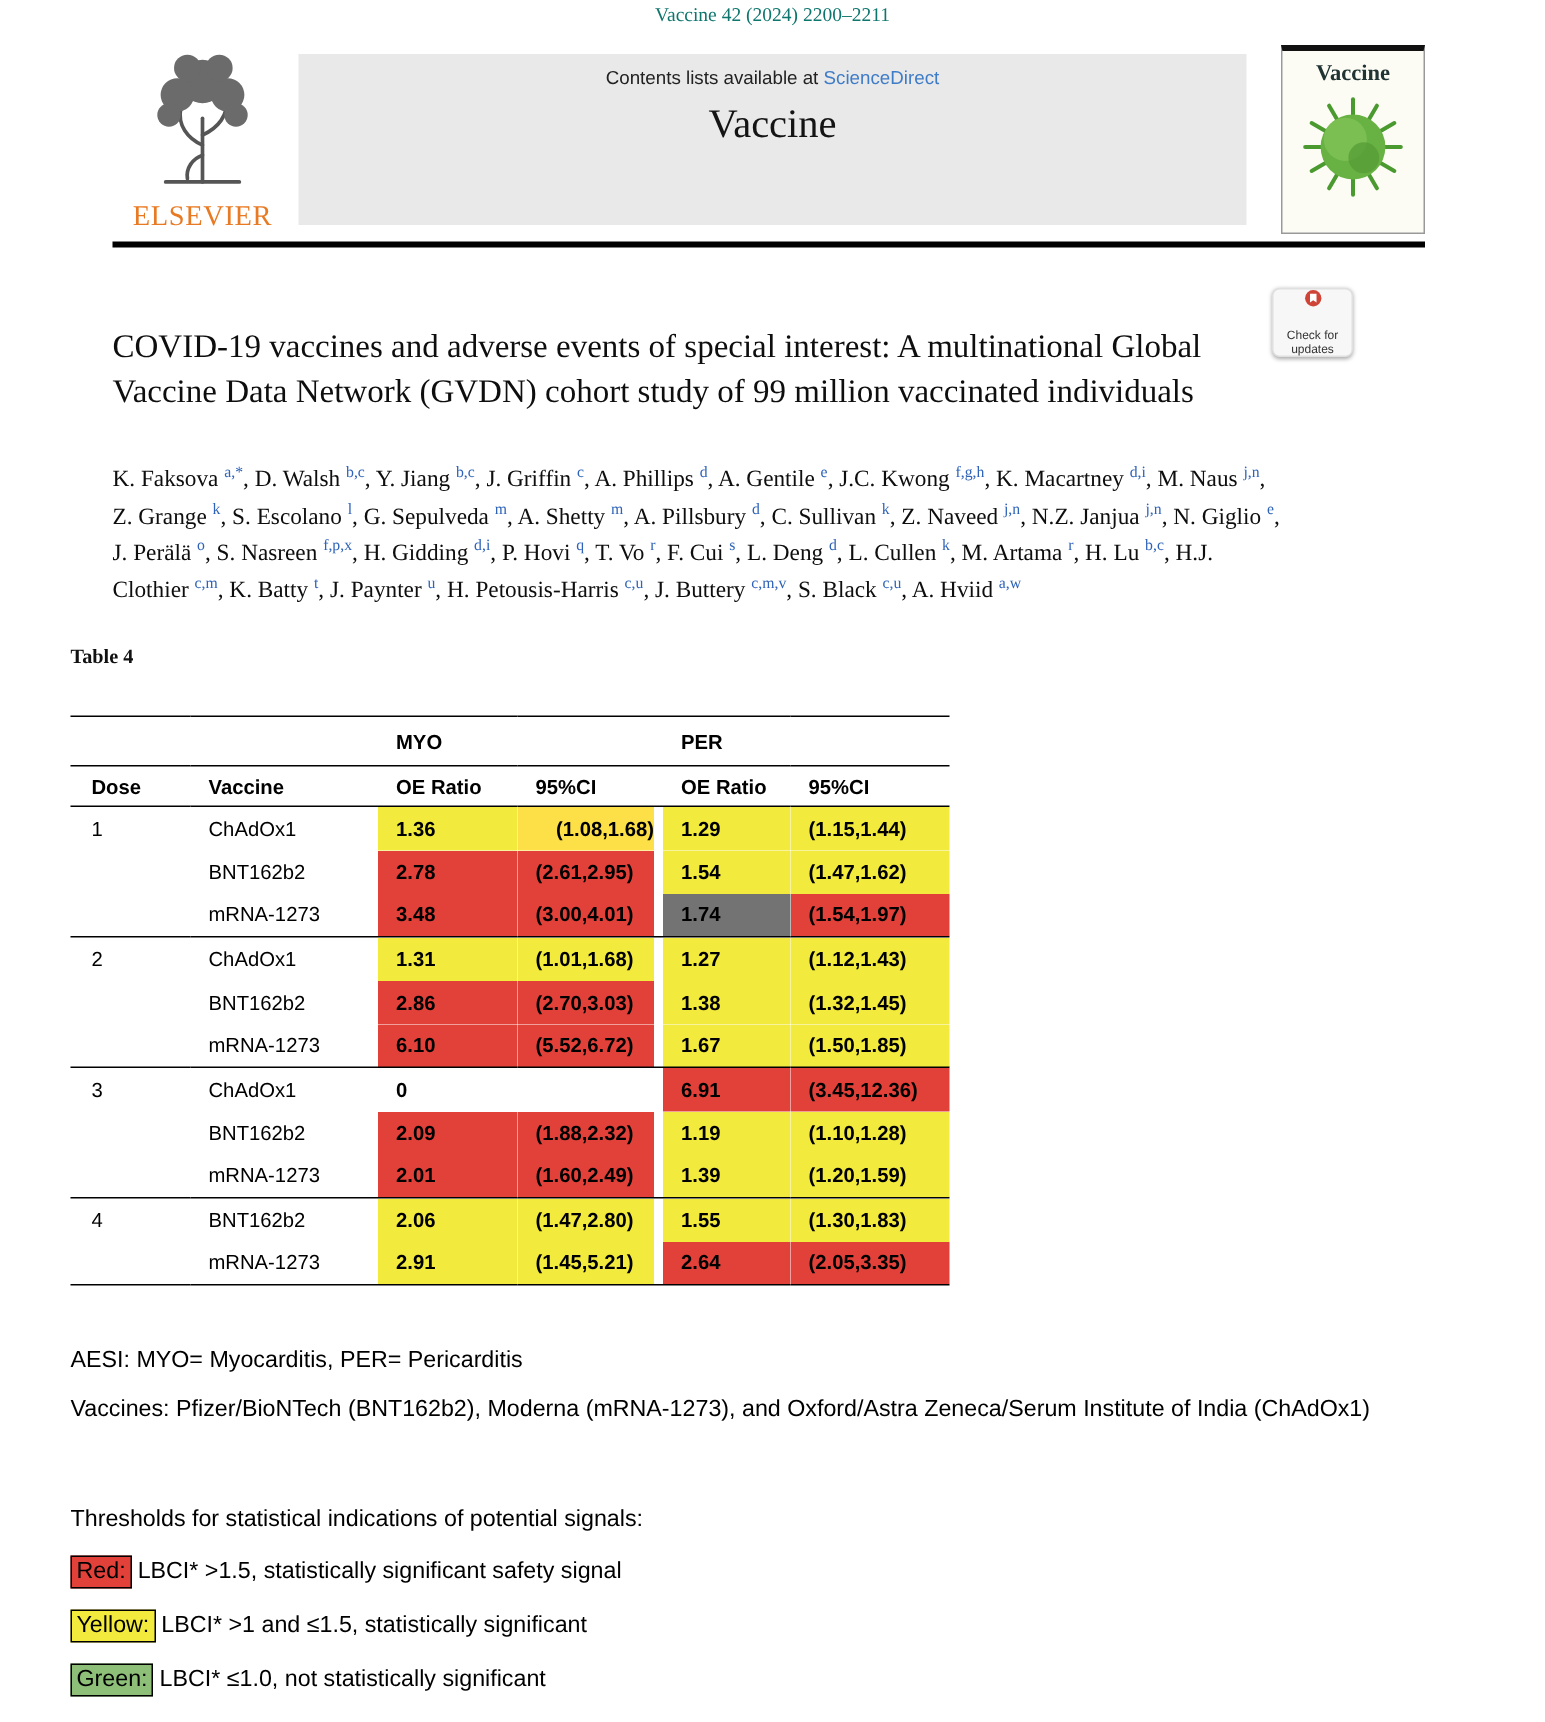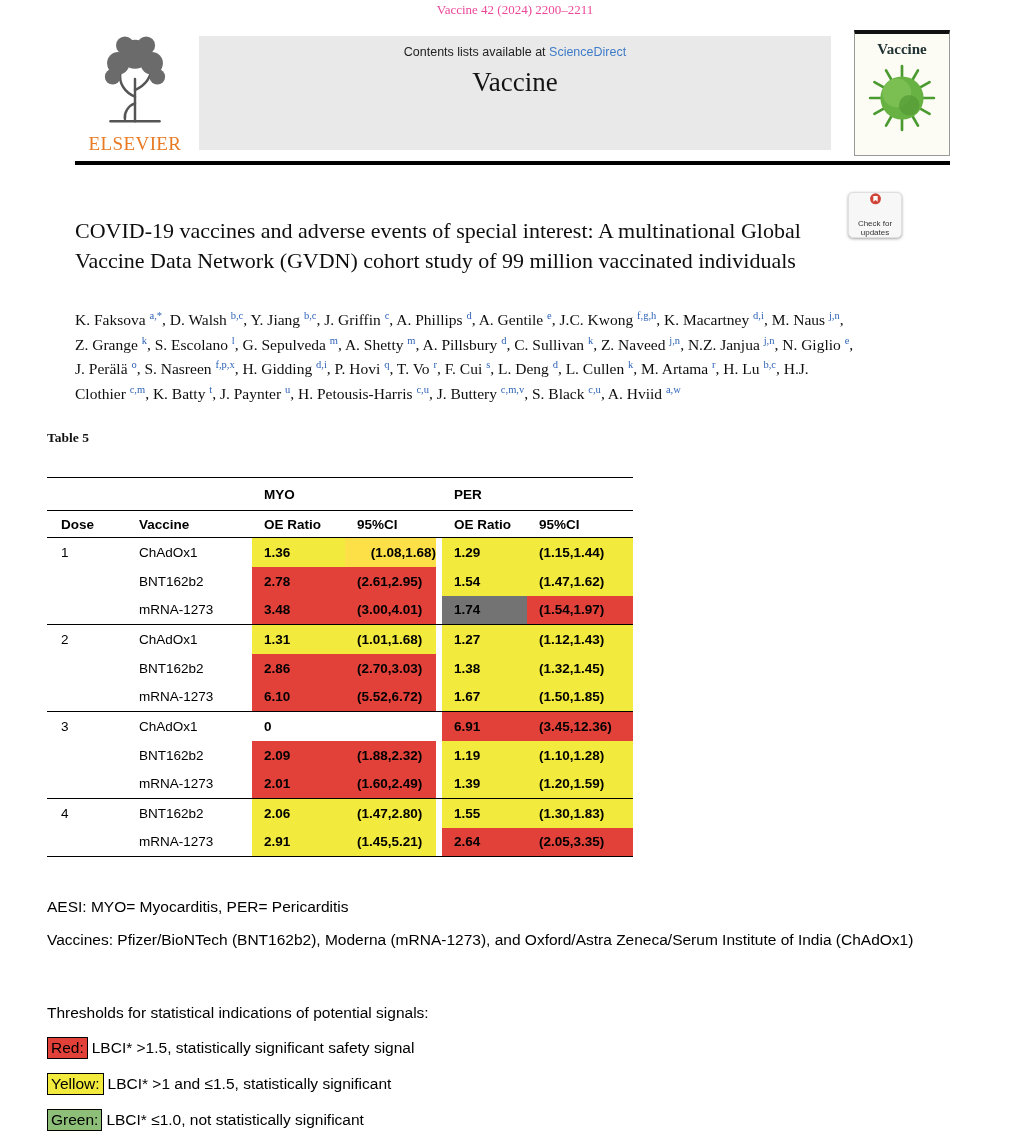--- a/index.html
+++ b/index.html
@@ -1,21 +1,21 @@
 <!DOCTYPE html>
 <html><head>
 <meta charset="utf-8">
 <style>
   * { margin:0; padding:0; box-sizing:border-box; }
   html,body { background:#ffffff; }
   .page { position:relative; width:1030px; height:1148px; background:#fff; overflow:hidden;
           font-family:"Liberation Serif", serif; color:#111; }
 
   .journal-ref { position:absolute; top:2px; left:0; width:100%; text-align:center;
-                 font-size:13px; color:#ec4899; }
+                 font-size:13px; color:#0f766e; }
 
   .header { position:absolute; left:75px; top:30px; width:875px; height:130px; }
   .pub-logo { position:absolute; left:-2px; top:2px; width:124px; text-align:center; }
   .pub-wordmark { font-size:19px; color:#e87a24; letter-spacing:.4px; margin-top:1px; }
   .header-box { position:absolute; left:124px; top:6px; width:632px; height:114px;
                 background:#e9e9e9; text-align:center;
                 font-family:"Liberation Sans", sans-serif; }
   .contents-line { margin-top:9px; font-size:12.5px; color:#222; }
   .journal-name { margin-top:8px; font-family:"Liberation Serif", serif; font-size:27px; color:#141414; }
   .homepage-line { margin-top:13px; font-size:12.5px; color:#222; }
@@ -143,21 +143,21 @@
       <circle cx="8" cy="8" r="7.5" fill="#cf4437"></circle>
       <path d="M5 4h6v8L8 9.8 5 12z" fill="#fff"></path>
     </svg>
     <div class="badge-text">Check for updates</div>
   </div>
 
   <h1 class="article-title">COVID-19 vaccines and adverse events of special interest: A multinational Global Vaccine Data Network (GVDN) cohort study of 99 million vaccinated individuals</h1>
 
   <p class="authors"><span>K. Faksova <sup>a,*</sup></span>, <span>D. Walsh <sup>b,c</sup></span>, <span>Y. Jiang <sup>b,c</sup></span>, <span>J. Griffin <sup>c</sup></span>, <span>A. Phillips <sup>d</sup></span>, <span>A. Gentile <sup>e</sup></span>, <span>J.C. Kwong <sup>f,g,h</sup></span>, <span>K. Macartney <sup>d,i</sup></span>, <span>M. Naus <sup>j,n</sup></span>, <span>Z. Grange <sup>k</sup></span>, <span>S. Escolano <sup>l</sup></span>, <span>G. Sepulveda <sup>m</sup></span>, <span>A. Shetty <sup>m</sup></span>, <span>A. Pillsbury <sup>d</sup></span>, <span>C. Sullivan <sup>k</sup></span>, <span>Z. Naveed <sup>j,n</sup></span>, <span>N.Z. Janjua <sup>j,n</sup></span>, <span>N. Giglio <sup>e</sup></span>, <span>J. Perälä <sup>o</sup></span>, <span>S. Nasreen <sup>f,p,x</sup></span>, <span>H. Gidding <sup>d,i</sup></span>, <span>P. Hovi <sup>q</sup></span>, <span>T. Vo <sup>r</sup></span>, <span>F. Cui <sup>s</sup></span>, <span>L. Deng <sup>d</sup></span>, <span>L. Cullen <sup>k</sup></span>, <span>M. Artama <sup>r</sup></span>, <span>H. Lu <sup>b,c</sup></span>, <span>H.J. Clothier <sup>c,m</sup></span>, <span>K. Batty <sup>t</sup></span>, <span>J. Paynter <sup>u</sup></span>, <span>H. Petousis-Harris <sup>c,u</sup></span>, <span>J. Buttery <sup>c,m,v</sup></span>, <span>S. Black <sup>c,u</sup></span>, <span>A. Hviid <sup>a,w</sup></span></p>
 
-  <div class="table-label">Table 5</div>
+  <div class="table-label">Table 4</div>
 
   <table class="data-table">
     <colgroup>
       <col style="width:80px">
         <col style="width:125px">
         <col style="width:93px">
       <col style="width:91px">
         <col style="width:6px">
         <col style="width:85px">
         <col style="width:106px">

